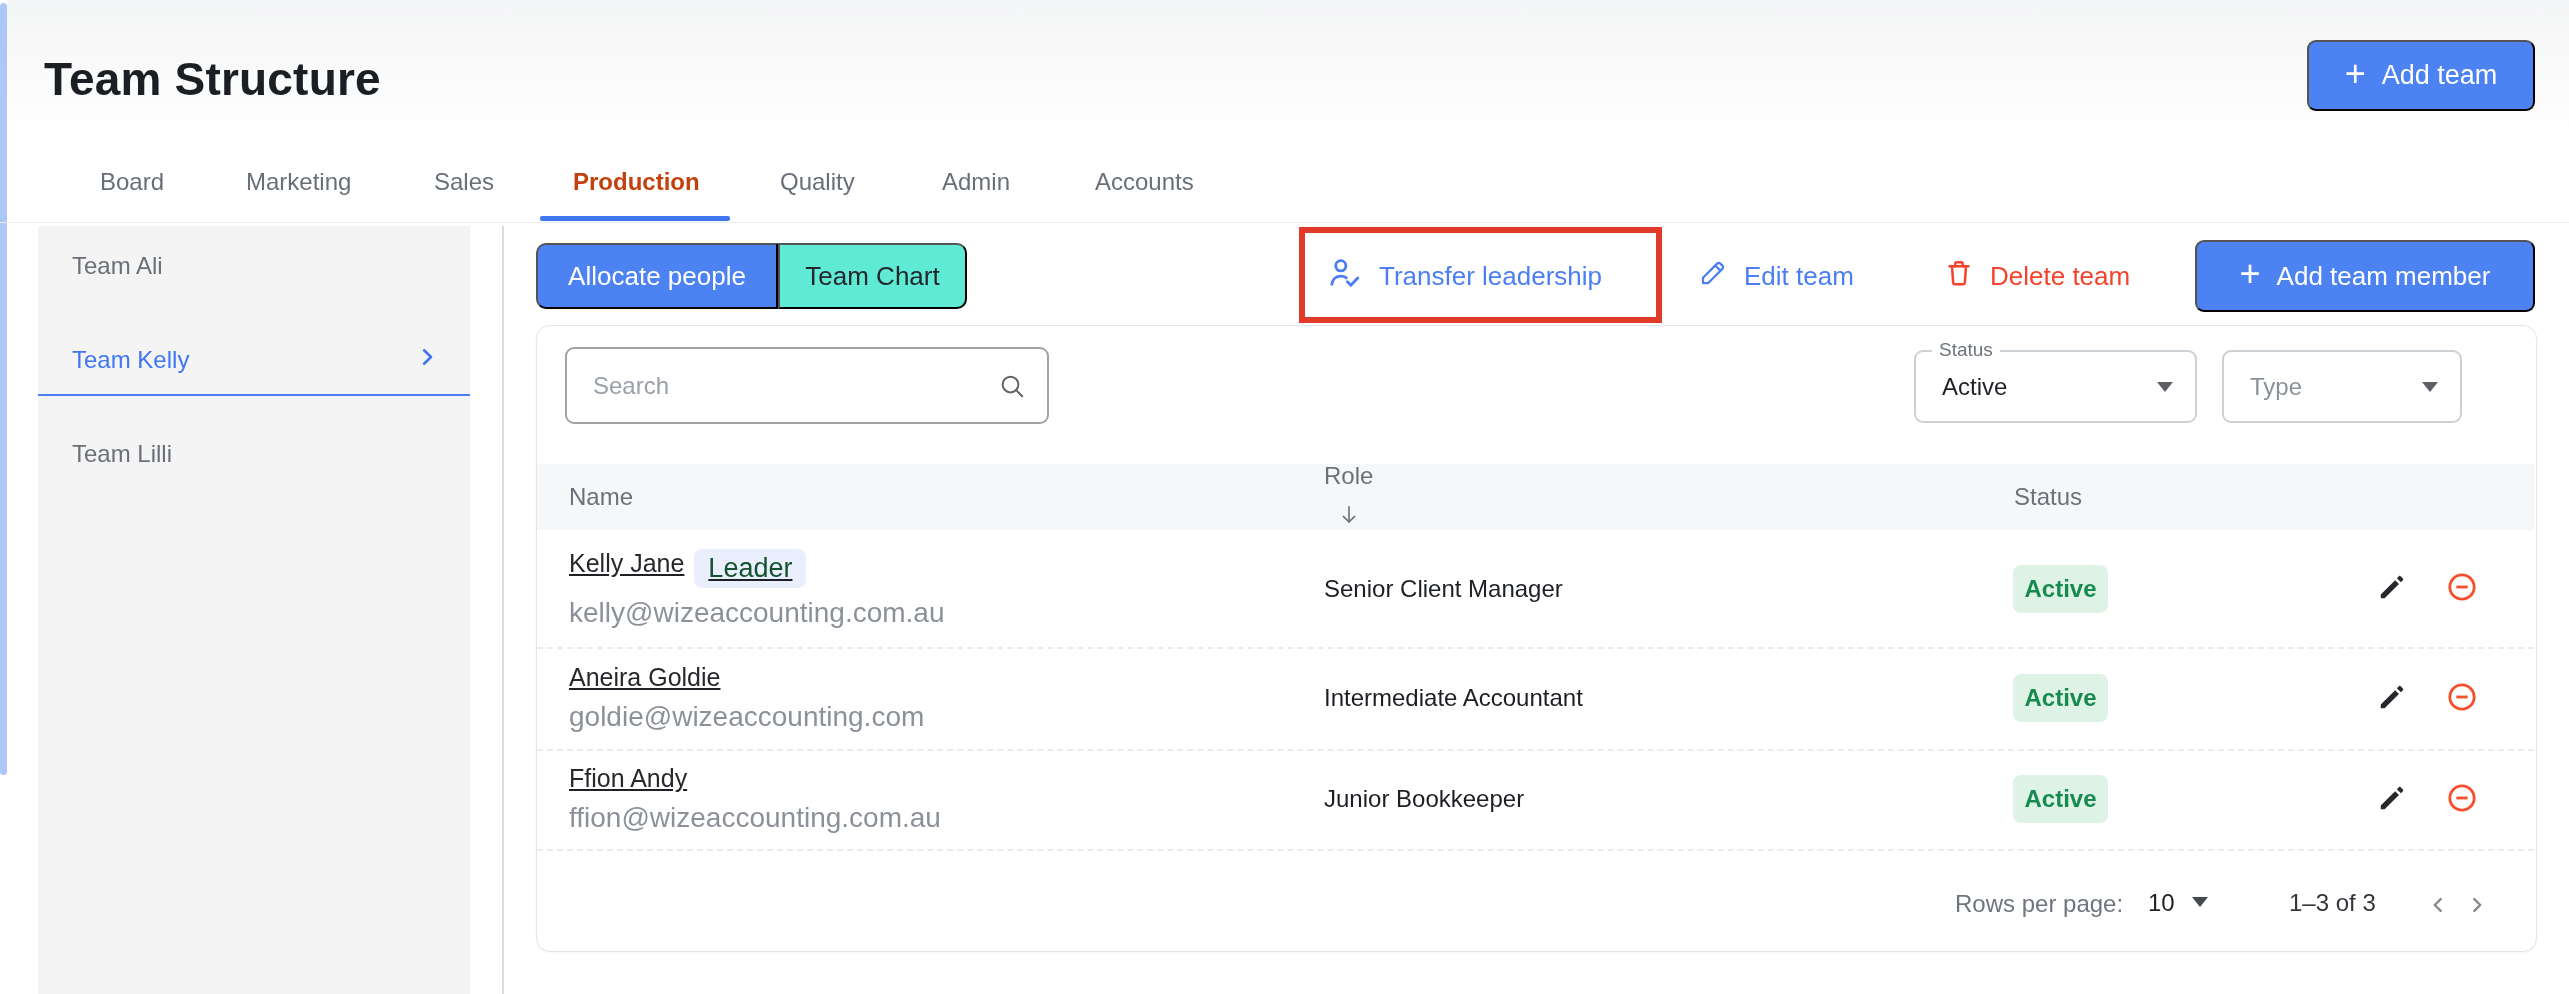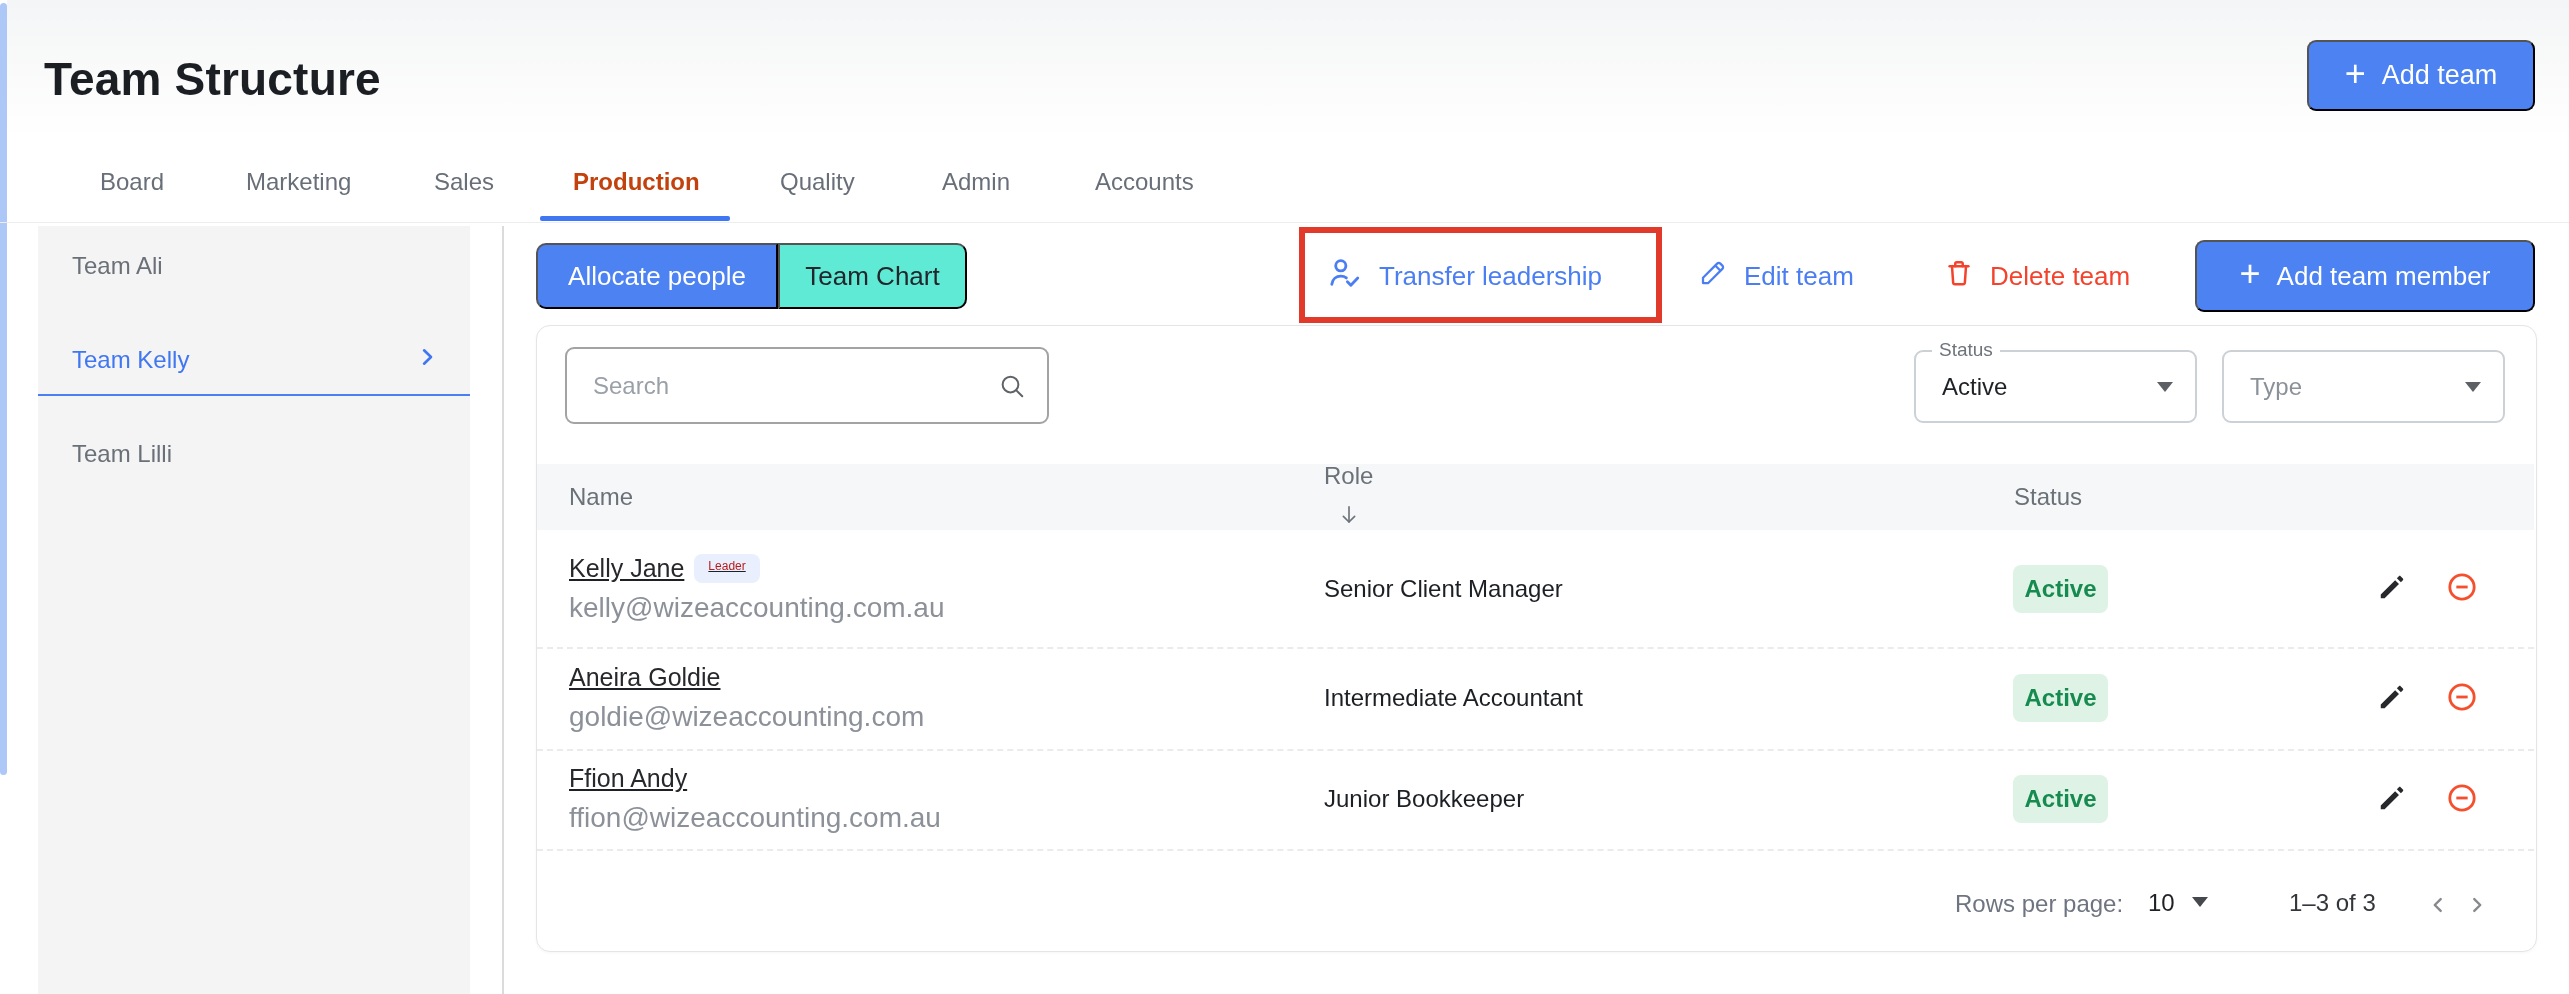--- a/index.html
+++ b/index.html
@@ -56,21 +56,21 @@
               border-radius:9px;box-sizing:border-box;background:#fff;}
   .search-box input{position:absolute;left:0;top:0;width:100%;height:100%;border:none;outline:none;
               background:transparent;padding:0 70px 0 26px;font-size:24px;color:#3a3e44;box-sizing:border-box;
               font-family:"Liberation Sans",sans-serif;}
   .search-box input::placeholder{color:#9aa0a8;}
   .search-icon{position:absolute;right:20px;top:22px;color:#5f6368;}
 
   .select{position:absolute;top:350px;height:73px;border:2px solid #ccd1d6;border-radius:9px;
           box-sizing:border-box;background:#fff;cursor:pointer;}
   .select-status{left:1914px;width:283px;}
-  .select-type{left:2222px;width:283px;}
+  .select-type{left:2222px;width:240px;}
   .float-label{position:absolute;left:16px;top:-13px;background:#fff;padding:0 7px;font-size:19px;color:#6e747c;}
   .select-value{position:absolute;left:26px;top:50%;transform:translateY(-50%);font-size:24px;color:#1e2126;}
   .select-placeholder{position:absolute;left:26px;top:50%;transform:translateY(-50%);font-size:24px;color:#8b9199;}
   .caret{position:absolute;right:22px;top:50%;margin-top:-5px;width:0;height:0;
          border-left:8px solid transparent;border-right:8px solid transparent;border-top:10px solid #5c6065;}
 
   
   .thead{position:absolute;left:537px;top:464px;width:1997px;height:66px;background:#f6f7f8;
          display:flex;align-items:center;}
   .th{font-size:24px;color:#6b7178;}
@@ -80,21 +80,21 @@
   .sort-icon{color:#6b7178;position:relative;top:2px;}
 
   .row{position:absolute;left:537px;width:1997px;}
   .row-0{top:530px;height:117px;}
   .row-1{top:647px;height:102px;}
   .row-2{top:749px;height:100px;}
   .cell-name{position:absolute;left:32px;top:50%;transform:translateY(-50%);display:flex;flex-direction:column;gap:9px;}
   .name-line{display:flex;gap:10px;text-decoration:underline;}
   .member-name{font-size:25px;font-weight:500;color:#26282c;}
   .member-email{font-size:28px;color:#8c9199;}
-  .leader-chip{background:#e9effd;color:#b91c1c;font-size:12px;border-radius:8px;
+  .leader-chip{background:#e9effd;color:#14532d;font-size:27px;border-radius:8px;
                padding:6px 14px;line-height:1;}
   .cell-role{position:absolute;left:787px;top:50%;transform:translateY(-50%);font-size:24px;color:#1c1f24;}
   .status-chip{position:absolute;left:1476px;top:50%;transform:translateY(-50%);width:95px;height:48px;
                background:#def3e6;color:#178a50;font-size:24px;font-weight:600;border-radius:8px;
                display:flex;align-items:center;justify-content:center;}
   .icon-btn{position:absolute;top:50%;transform:translateY(-50%);width:48px;height:48px;border:none;
             background:transparent;display:flex;align-items:center;justify-content:center;cursor:pointer;padding:0;}
   .edit-icon-btn{left:1831px;color:#26282c;}
   .remove-icon-btn{left:1901px;color:#f4502e;}
   .row-divider{position:absolute;left:537px;width:1997px;height:0;border-top:2px dashed #e9ebec;}

